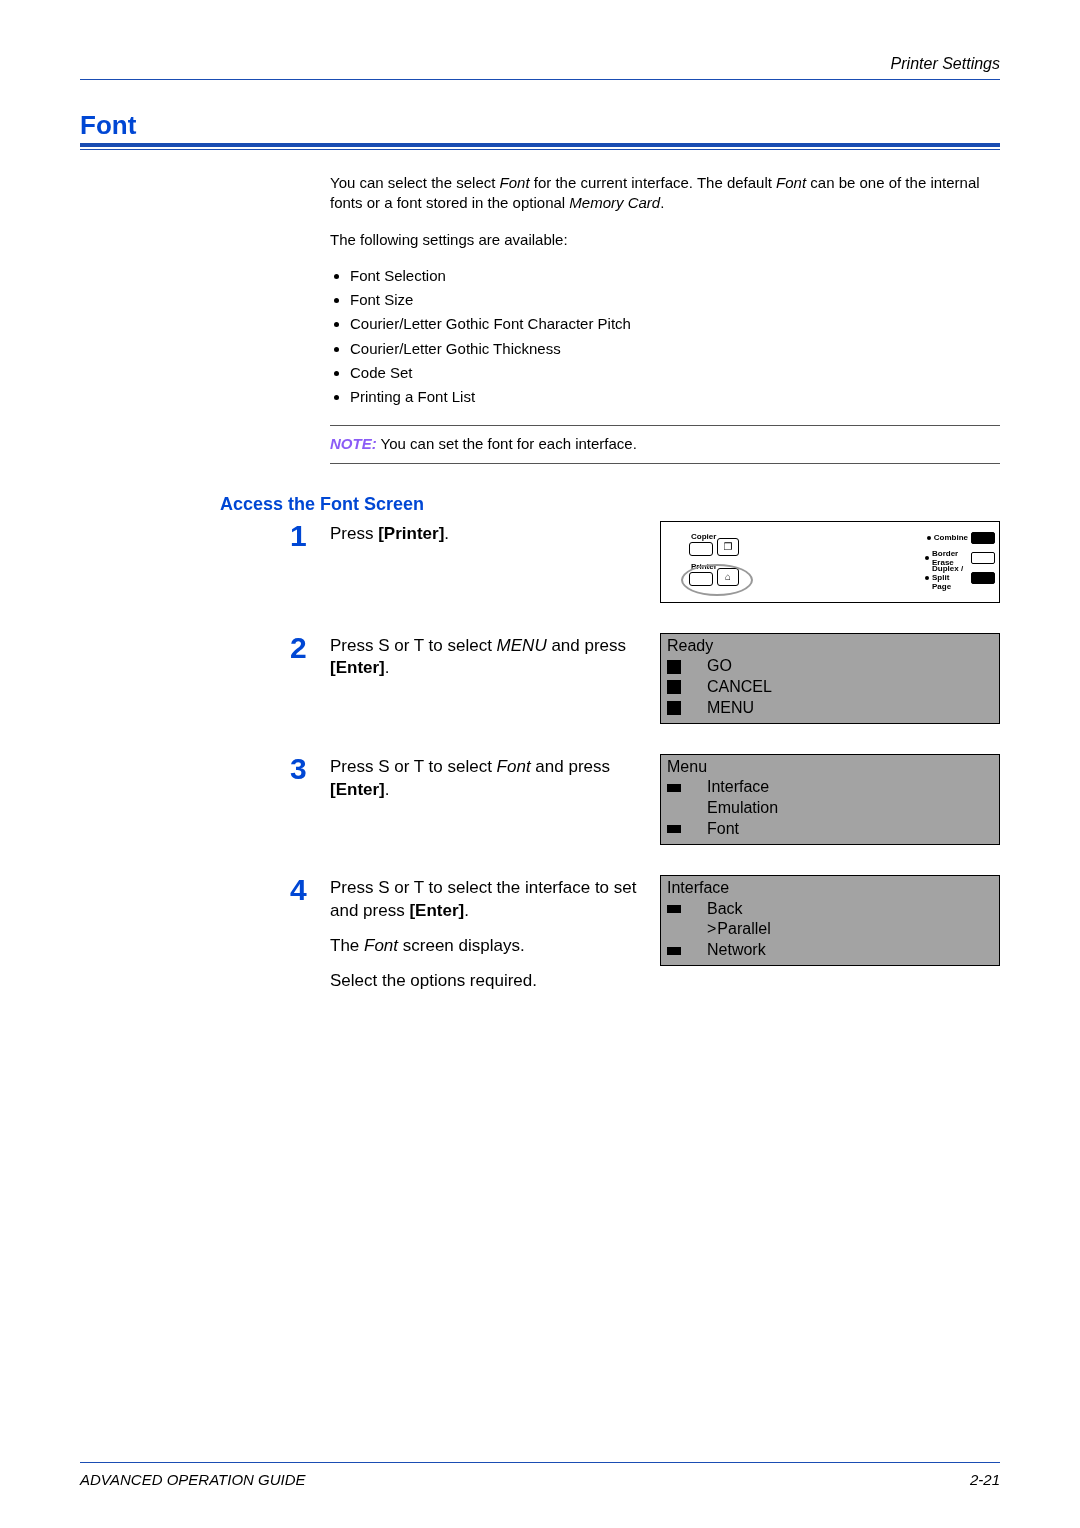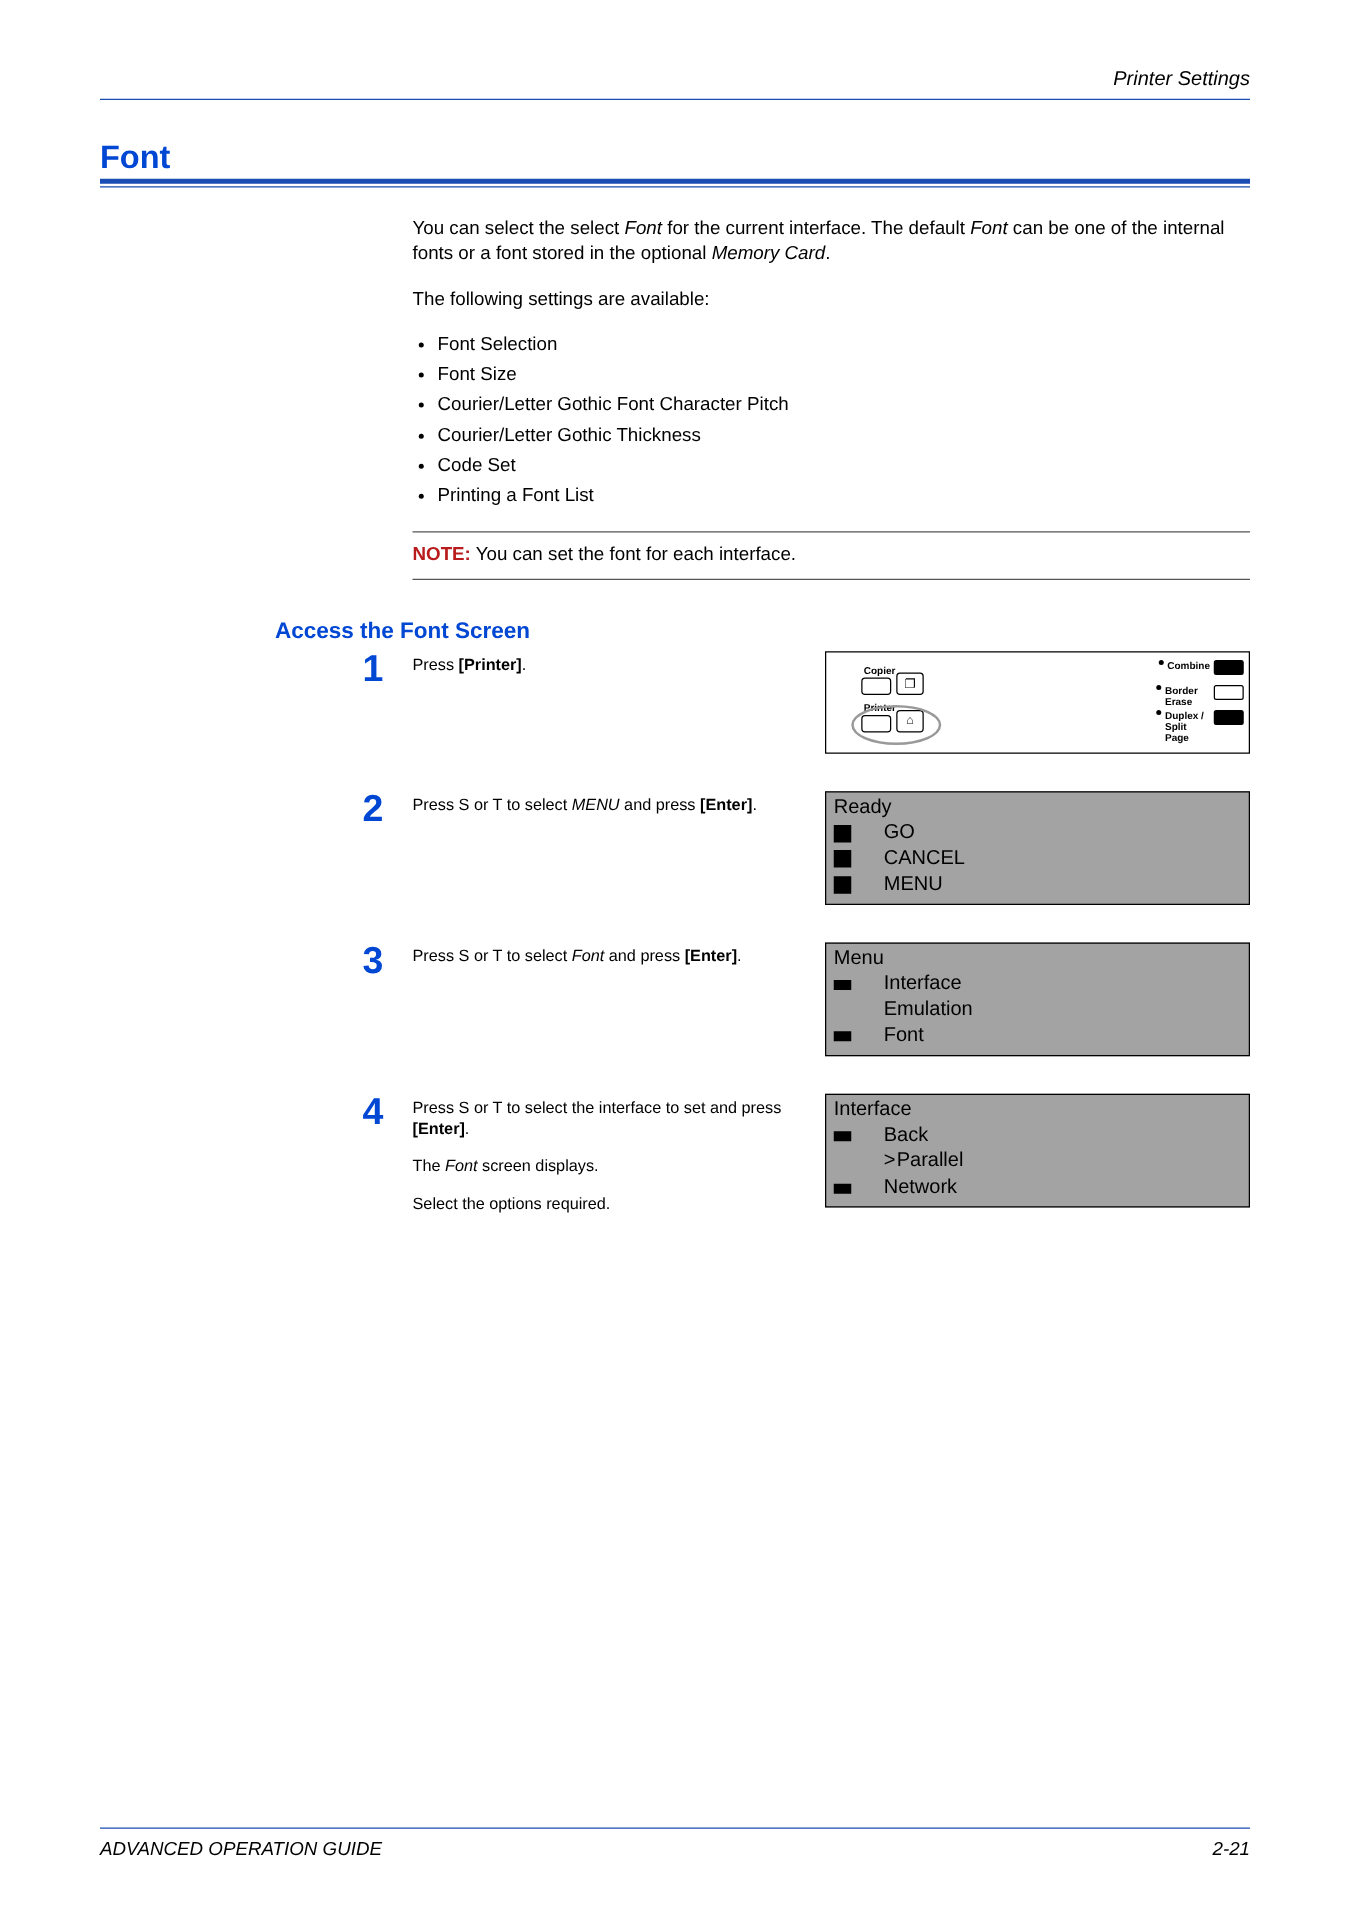--- a/index.html
+++ b/index.html
@@ -58,21 +58,21 @@
   }
   ul.bullets li {
     margin: 4px 0;
   }
   .note-block {
     border-top: 1px solid #555;
     border-bottom: 1px solid #555;
     padding: 8px 0;
     margin: 14px 0 30px 0;
   }
-  .note-label { color: #b91c1c; font-weight: bold; }
+  .note-label { color: #8b5cf6; font-weight: bold; font-style: italic; }
   .h2 {
     color: #0047d4;
     font-size: 18px;
     font-weight: bold;
     margin: 0 0 6px 0;
     margin-left: 140px;
   }
   .steps {
     margin-left: 210px;
   }
@@ -84,21 +84,21 @@
   .step-num {
     color: #0047d4;
     font-size: 30px;
     font-weight: bold;
     width: 40px;
     line-height: 1;
     flex-shrink: 0;
   }
   .step-body {
     flex: 1;
-    font-size: 13px;
+    font-size: 17px;
     line-height: 1.35;
     padding-top: 2px;
   }
   .step-body p { margin: 0 0 12px 0; }
   .step-side {
     width: 340px;
     flex-shrink: 0;
     margin-left: 14px;
   }
 
@@ -132,21 +132,21 @@
   .p-oval {
     position:absolute;
     width:68px; height:28px;
     border:2.5px solid #999;
     border-radius:50%/50%;
   }
   .panel-right {
     position:absolute; right:4px; top:6px; bottom:6px; width:70px;
     font-size:8px; font-weight:bold;
   }
-  .r-row { display:flex; justify-content:flex-end; gap:3px; height:20px; }
+  .r-row { display:flex; align-items:center; justify-content:flex-end; gap:3px; height:20px; }
   .r-dot { width:4px; height:4px; border-radius:50%; background:#000; flex-shrink:0; }
   .r-key { width:22px; height:10px; border:1px solid #000; border-radius:2px; flex-shrink:0; }
   .r-key.dark { background:#000; }
 
   
   .lcd {
     border: 1.5px solid #000;
     background: #a3a3a3;
     font-size: 16px;
     line-height: 1.3;

